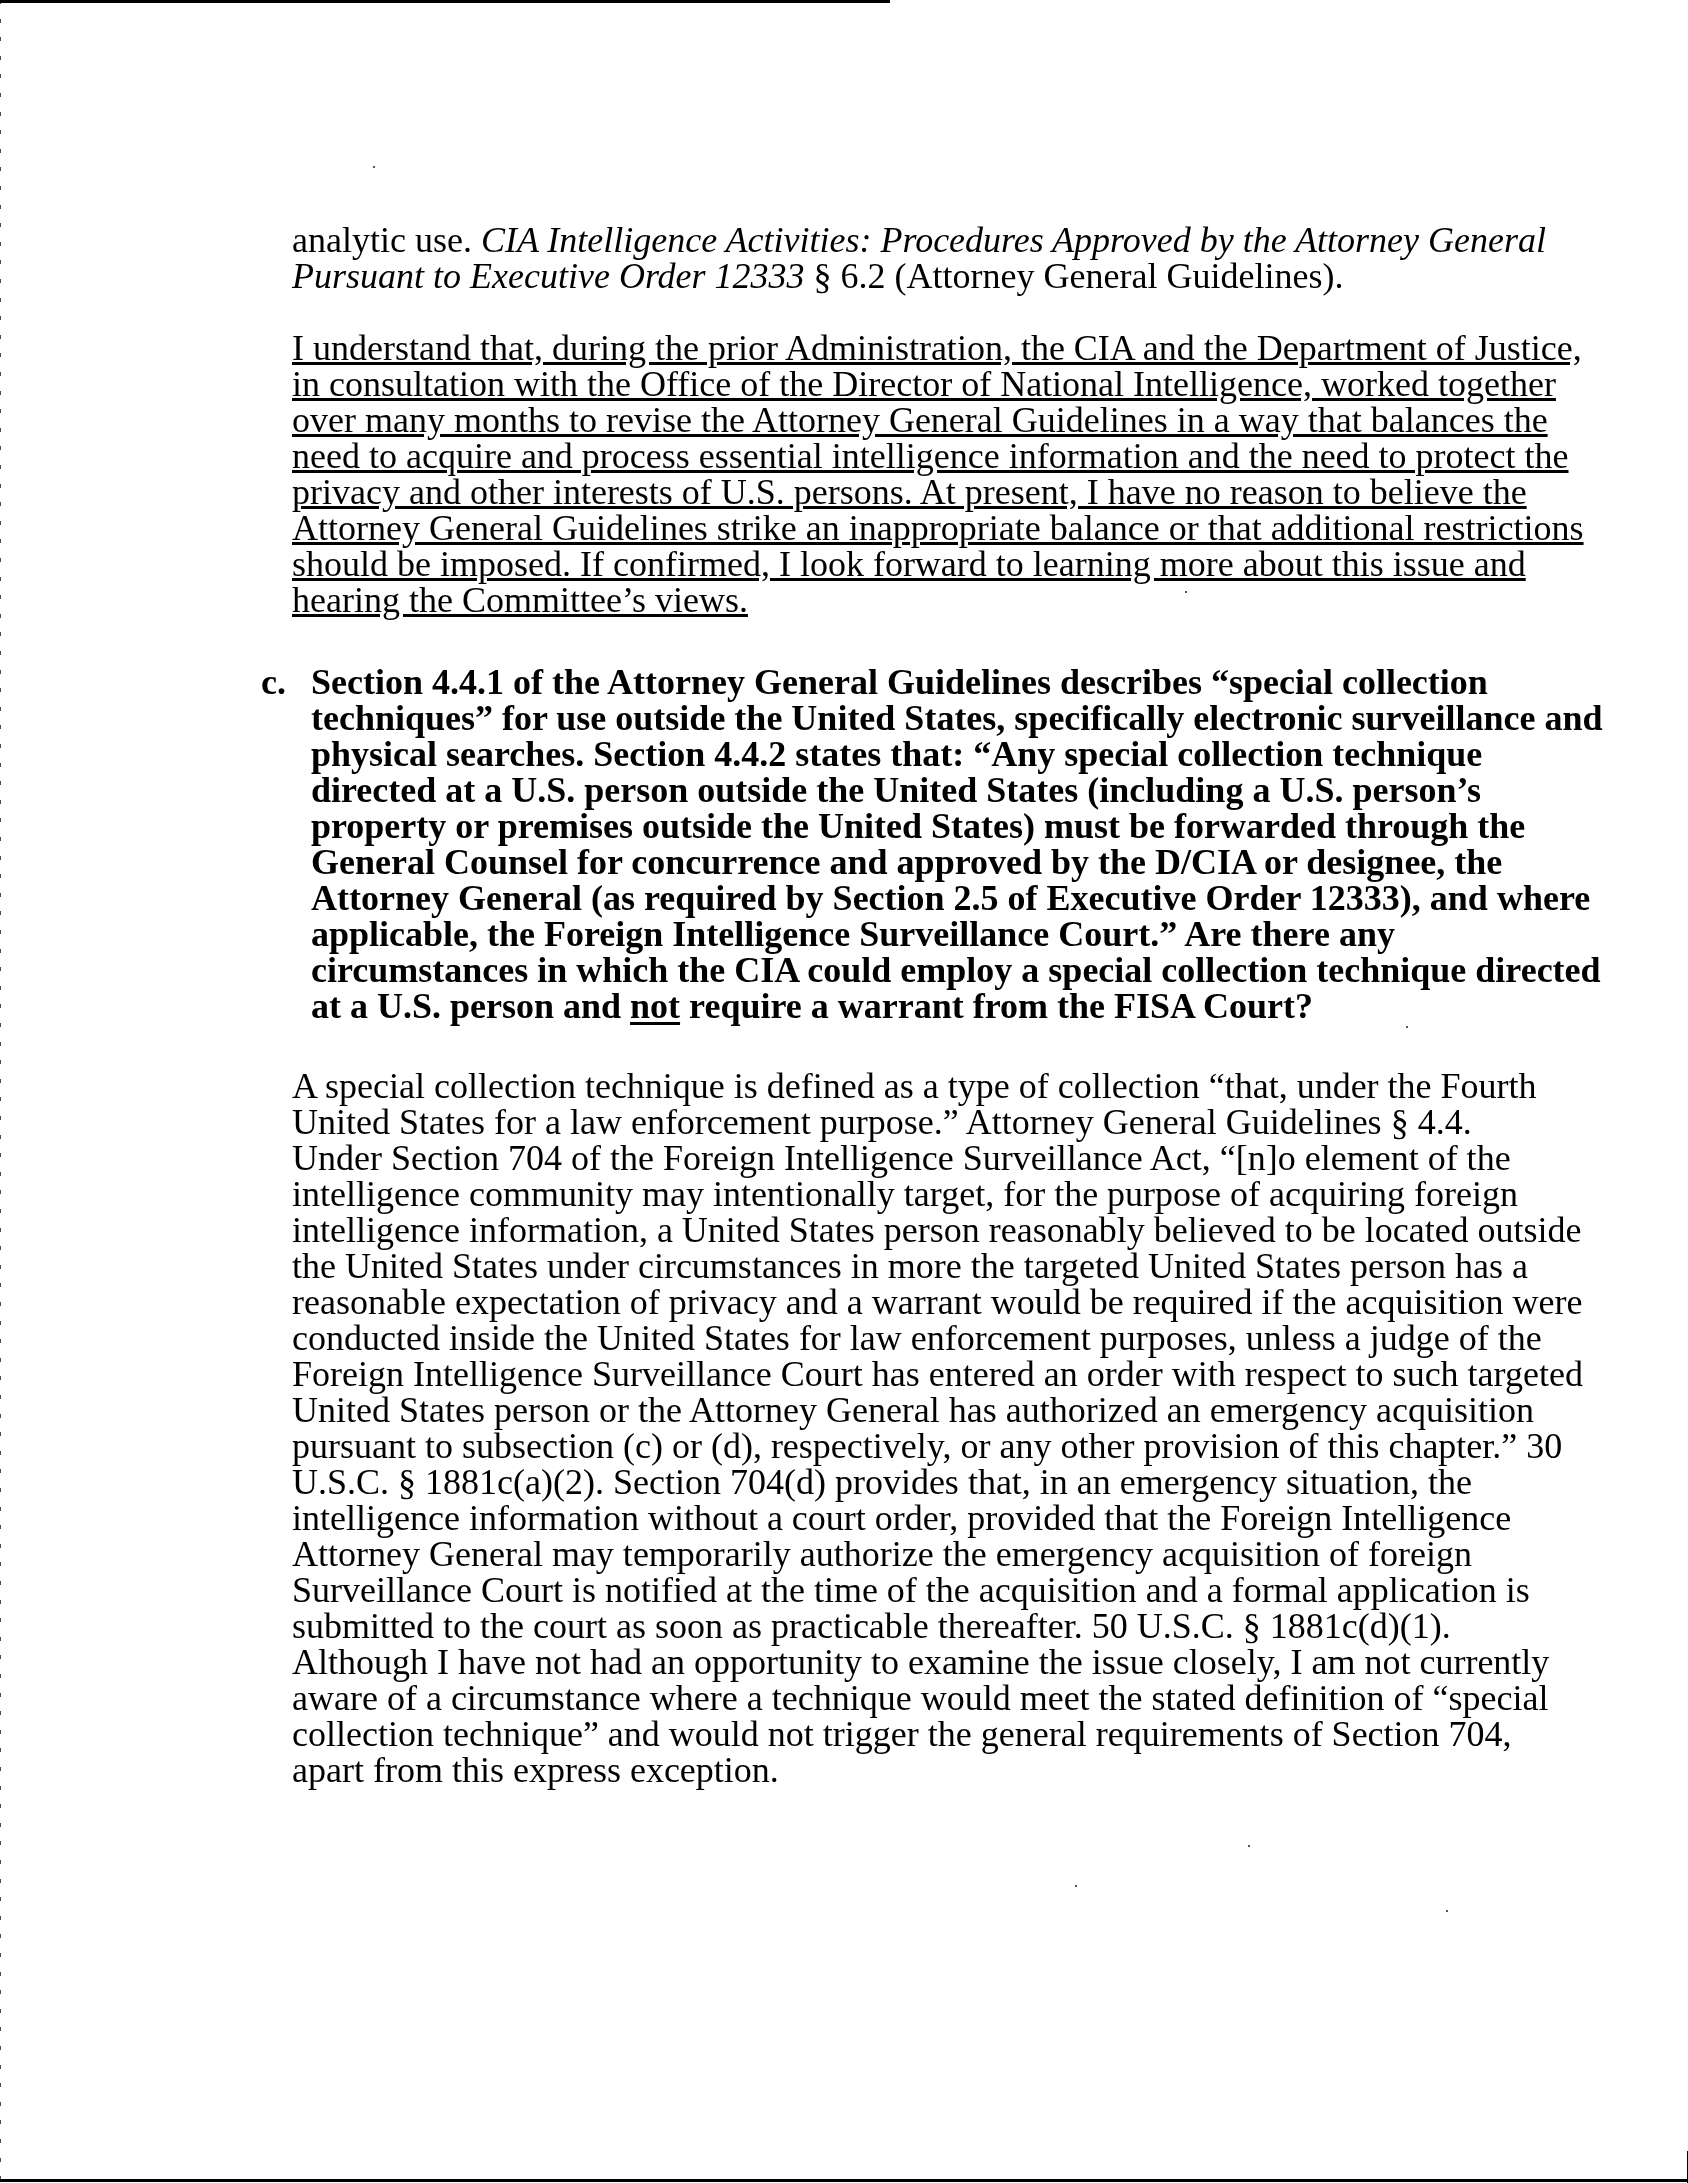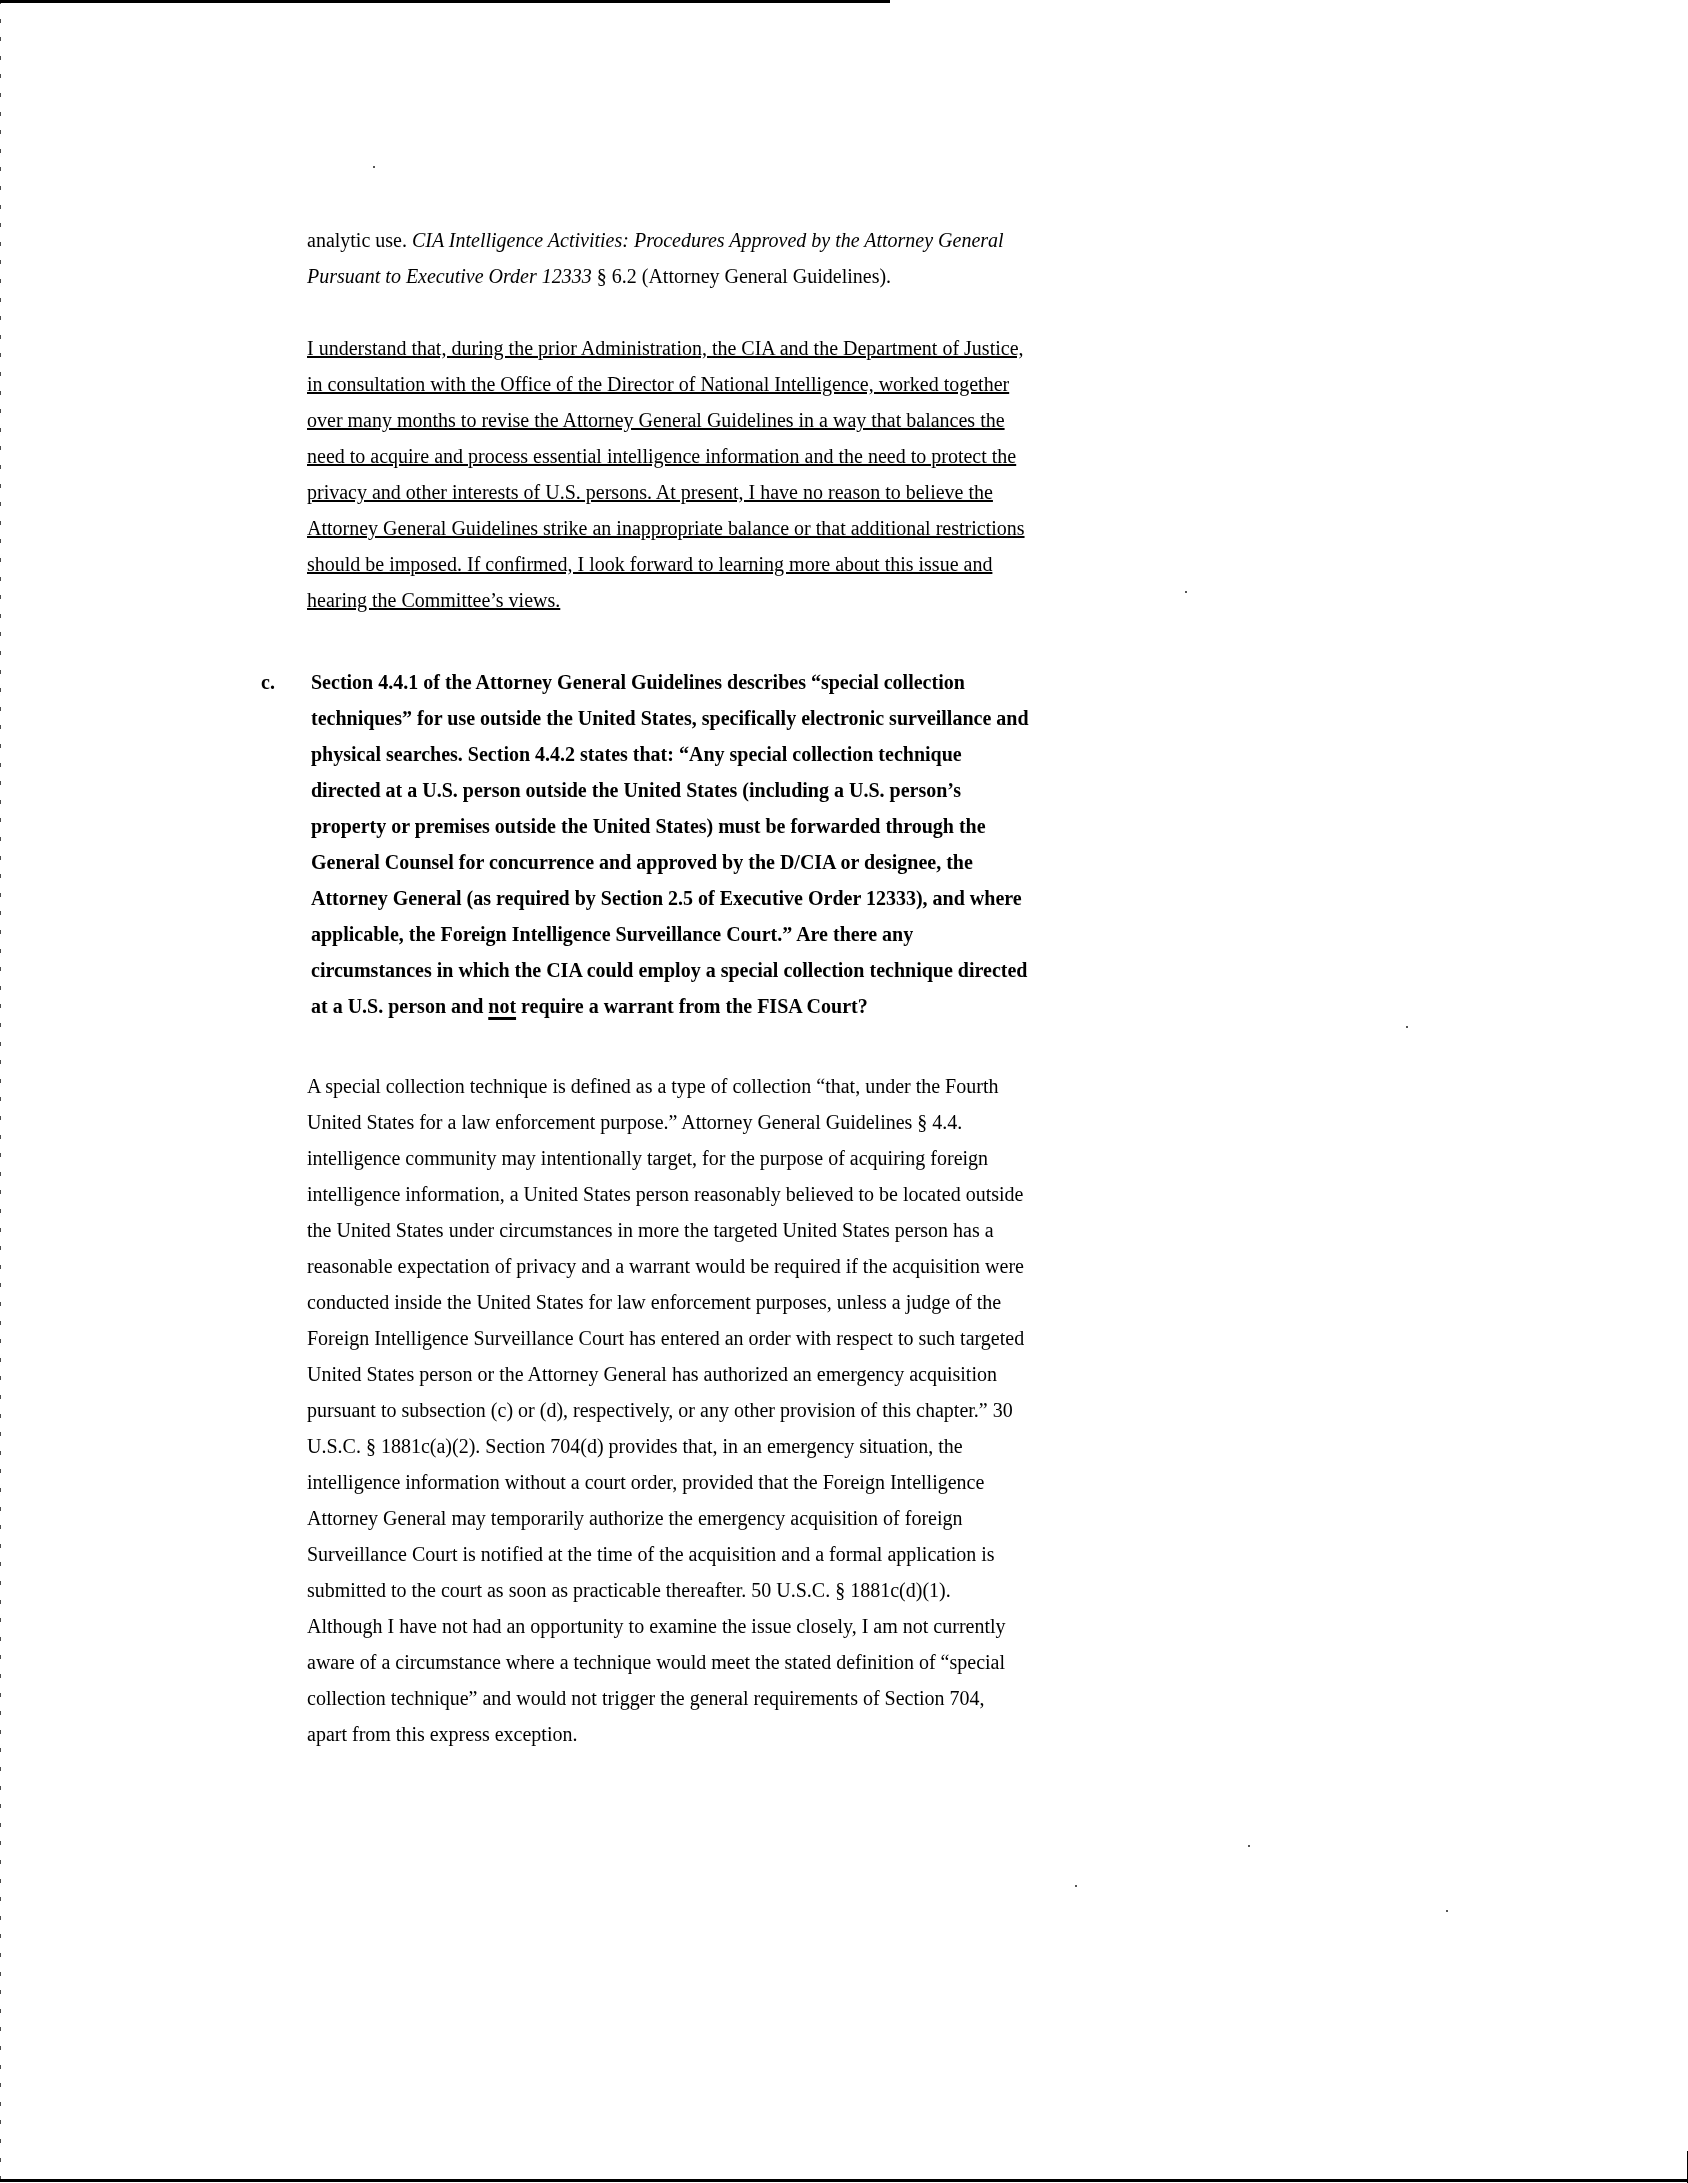--- a/index.html
+++ b/index.html
@@ -3,21 +3,21 @@
 <meta charset="utf-8">
 <style>
   html, body { margin: 0; padding: 0; background: #ffffff; }
   body { width: 1689px; height: 2183px; position: relative; overflow: hidden;
          font-family: "Liberation Serif", "DejaVu Serif", serif; color: #000; }
   .scan-edge-top { position: absolute; left: 0; top: 0; width: 890px; height: 2.7px; background: #000; }
   .scan-edge-bottom { position: absolute; left: 0; top: 2179px; width: 1689px; height: 2.7px; background: #000; }
   .scan-edge-left { position: absolute; left: 0; top: 0; width: 1.3px; height: 2183px;
          background: repeating-linear-gradient(to bottom, #000 0 4px, transparent 4px 18.6px); opacity: .7; }
   .scan-edge-right { position: absolute; right: 0; top: 2151px; width: 2px; height: 33px; background: #000; }
-  .block { position: absolute; left: 307px; width: 1168px; font-size: 20px; line-height: 36px; }
+  .block { position: absolute; left: 292px; width: 1168px; font-size: 36px; line-height: 36px; }
   .line { white-space: nowrap; display: block; }
   .p1 { top: 222px; }
   .p2 { top: 330px; text-decoration: underline; }
   .q { top: 664px; left: 261px; width: 1221px; font-weight: bold; }
   .q .marker { position: absolute; left: 0; top: 0; }
   .q .qtext { position: absolute; left: 50px; top: 0; }
   .p3 { top: 1068px; }
   em { font-style: italic; }
   u { text-decoration: underline; text-decoration-thickness: 2.7px; text-underline-offset: 4px; }
   .speck { position: absolute; width: 2px; height: 2px; background: #555; }
@@ -65,20 +65,21 @@
     <span class="line">Attorney General (as required by Section 2.5 of Executive Order 12333), and where</span>
     <span class="line">applicable, the Foreign Intelligence Surveillance Court.”  Are there any</span>
     <span class="line">circumstances in which the CIA could employ a special collection technique directed</span>
     <span class="line"><span>at a U.S. person and </span><u>not</u><span> require a warrant from the FISA Court?</span></span>
   </div>
 </div>
 
 <div class="block p3">
   <span class="line">A special collection technique is defined as a type of collection “that, under the Fourth</span>
   <span class="line">United States for a law enforcement purpose.”  Attorney General Guidelines § 4.4.</span>
+  <span class="line">Under Section 704 of the Foreign Intelligence Surveillance Act, “[n]o element of the</span>
   <span class="line">intelligence community may intentionally target, for the purpose of acquiring foreign</span>
   <span class="line">intelligence information, a United States person reasonably believed to be located outside</span>
   <span class="line">the United States under circumstances in more the targeted United States person has a</span>
   <span class="line">reasonable expectation of privacy and a warrant would be required if the acquisition were</span>
   <span class="line">conducted inside the United States for law enforcement purposes, unless a judge of the</span>
   <span class="line">Foreign Intelligence Surveillance Court has entered an order with respect to such targeted</span>
   <span class="line">United States person or the Attorney General has authorized an emergency acquisition</span>
   <span class="line">pursuant to subsection (c) or (d), respectively, or any other provision of this chapter.”  30</span>
   <span class="line">U.S.C. § 1881c(a)(2).  Section 704(d) provides that, in an emergency situation, the</span>
   <span class="line">intelligence information without a court order, provided that the Foreign Intelligence</span>

